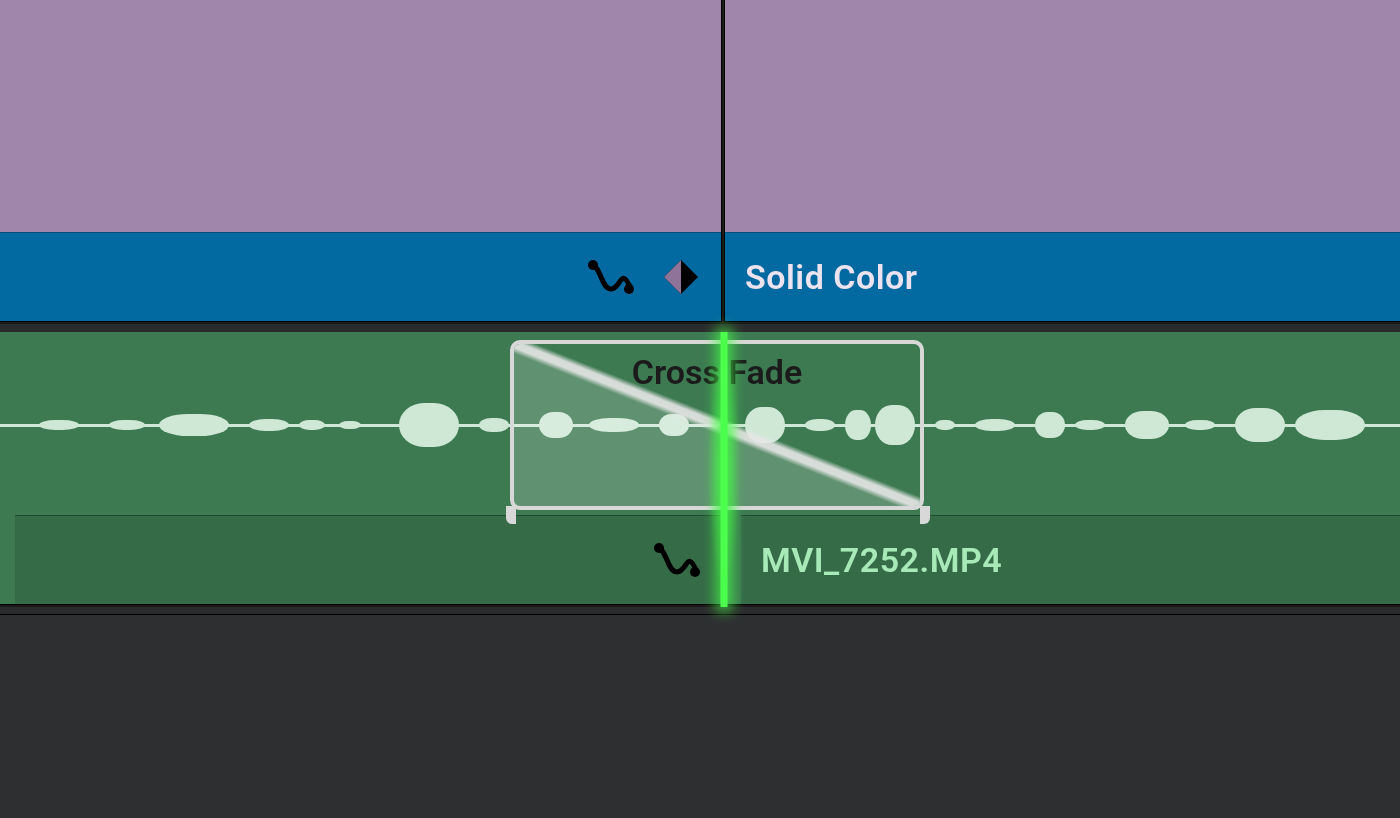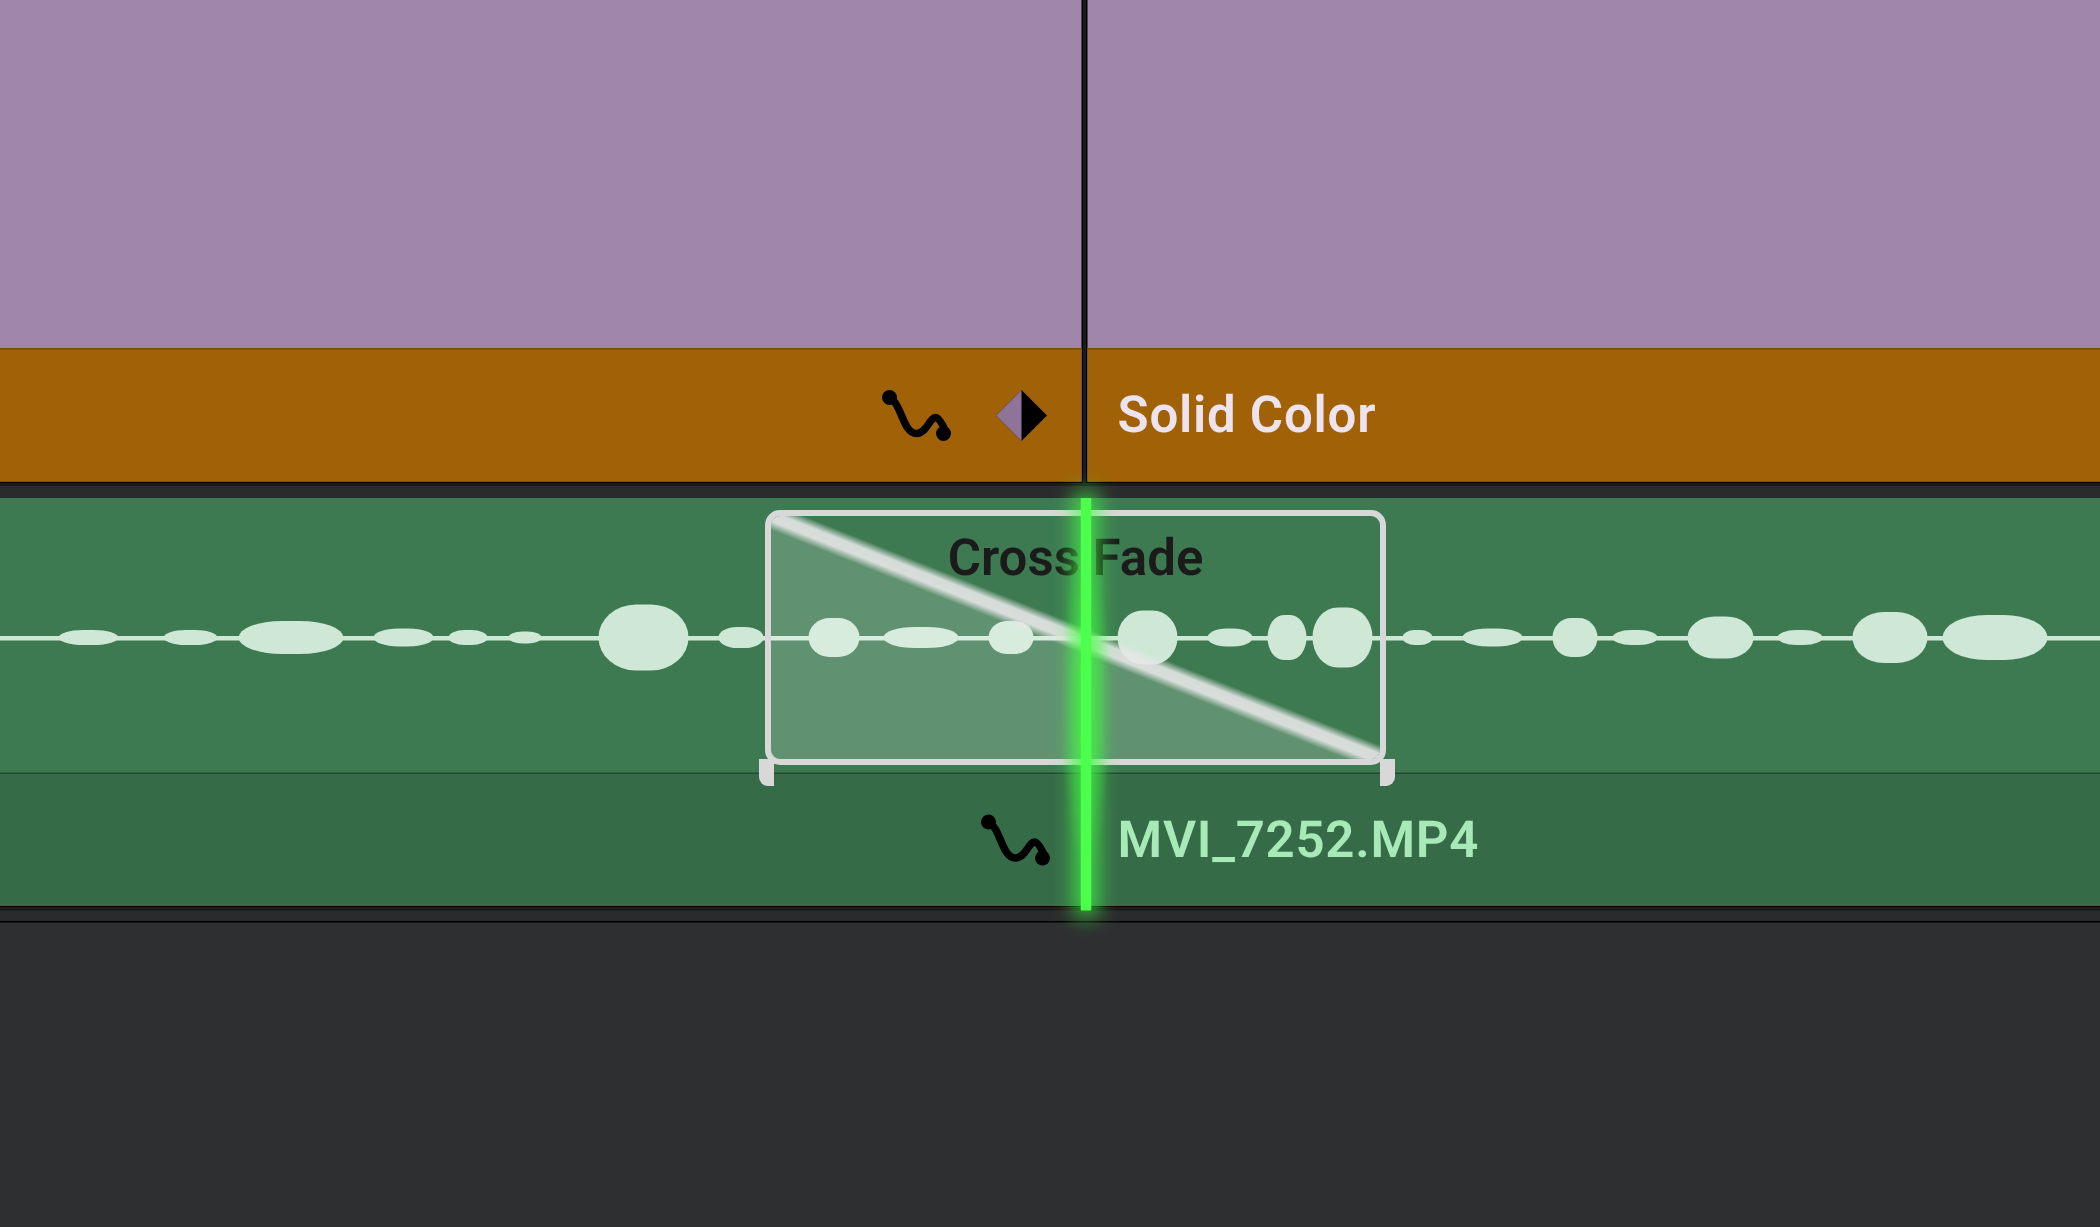--- a/index.html
+++ b/index.html
@@ -28,21 +28,21 @@
     border-top: none;
     box-sizing: border-box;
   }
   .video-clip.left  { left: -2px; width: 724px; }
   .video-clip.right { left: 724px; width: 678px; }
   
   .video-label-band {
     position: absolute;
     left: 0; right: 0; bottom: 0;
     height: 88px;
-    background: #a16207;
+    background: #0369a1;
     border-top: 1px solid rgba(0,0,0,0.25);
     display: flex;
     align-items: center;
     gap: 20px;
     padding: 0 20px;
   }
   .video-label-band.left  { justify-content: flex-end; }
   .video-label-band.right { justify-content: flex-start; }
   .video-clip-title {
     color: #ece3ef;
@@ -70,21 +70,21 @@
   .audio-clip.left  { left: -2px; width: 724px; }
   .audio-clip.right { left: 724px; width: 678px; }
 
   .audio-wave-area {
     position: absolute;
     left: 0; right: 0; top: 0;
     height: 184px;
   }
   .audio-label-band {
     position: absolute;
-    left: 0; right: 0; bottom: 0;
+    left: 16px; right: 0; bottom: 0;
     height: 88px;
     background: #366b48;
     border-top: 1px solid rgba(0,0,0,0.3);
     display: flex;
     align-items: center;
     gap: 20px;
     padding: 0 20px;
   }
   .audio-label-band.left  { justify-content: flex-end; }
   .audio-label-band.right { justify-content: flex-start; }

